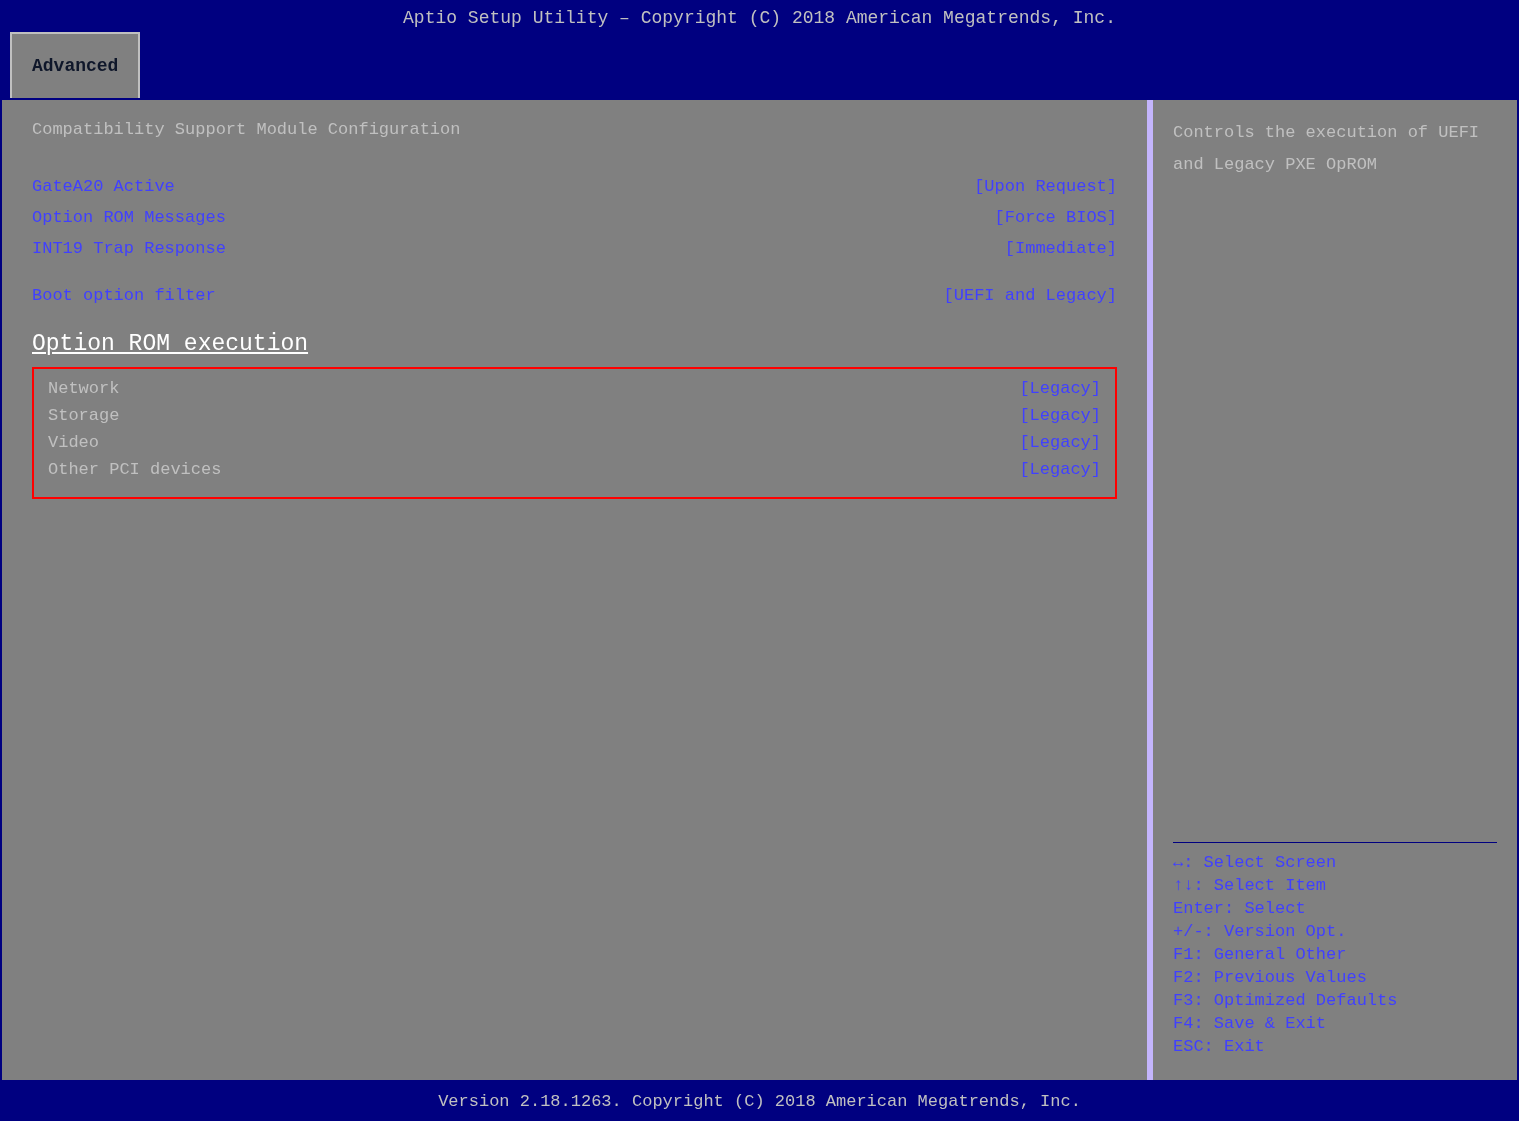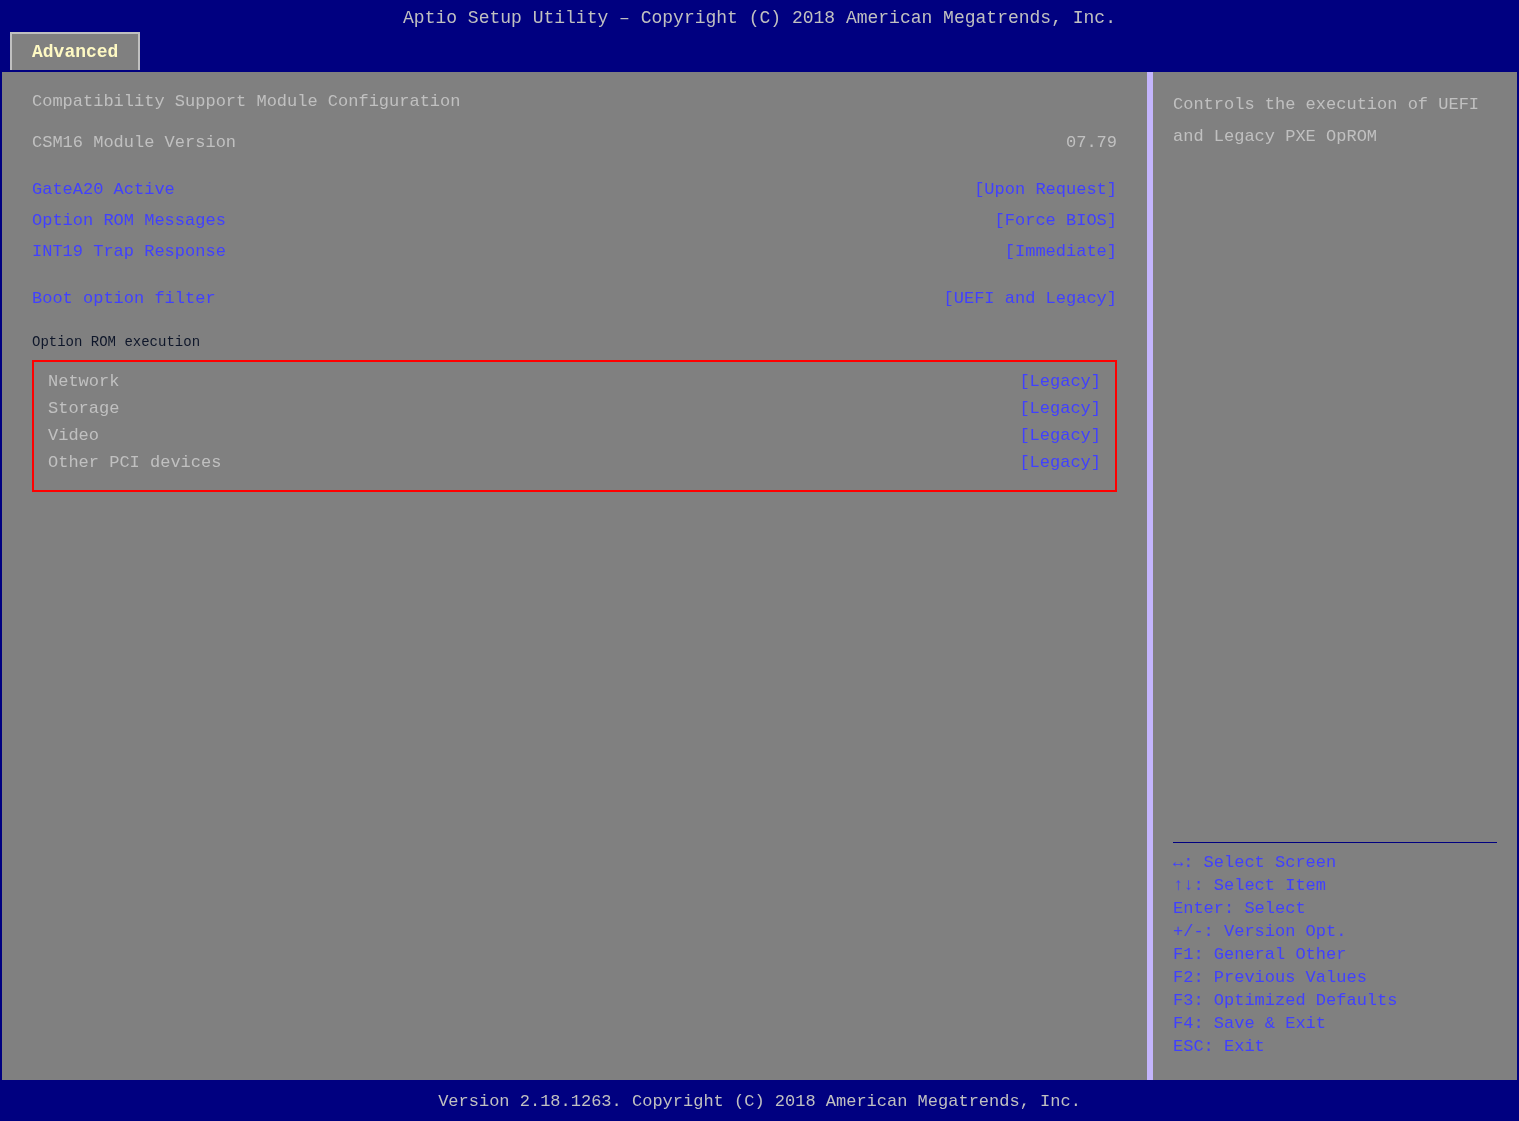--- a/index.html
+++ b/index.html
@@ -32,22 +32,22 @@
     }
 
     .tab-bar {
       background-color: #000080;
       padding: 4px 0 0 0;
       display: flex;
     }
 
     .tab {
       background-color: #808080;
-      color: #fef9c3;
-      padding: 8px 20px;
+      color: #0f172a;
+      padding: 22px 20px;
       font-size: 18px;
       font-weight: bold;
       margin-left: 10px;
       border-top: 2px solid #c0c0c0;
       border-left: 2px solid #c0c0c0;
       border-right: 2px solid #c0c0c0;
     }
 
     .main-content {
       flex: 1;
@@ -105,23 +105,24 @@
 
     .setting-value.plain {
       color: #c0c0c0;
     }
 
     .spacer {
       height: 16px;
     }
 
     .section-heading {
-      color: #0f172a;
-      font-size: 14px;
+      color: #ffffff;
+      font-size: 23px;
       margin-bottom: 10px;
+      text-decoration: underline;
     }
 
     .highlighted-box {
       border: 2px solid red;
       padding: 10px 14px;
       margin-top: 6px;
       margin-bottom: 6px;
     }
 
     .highlighted-row {
@@ -186,24 +187,20 @@
     </div>
   </div>
 
   <div class="main-content">
 
     <div class="left-panel">
 
       <div class="section-title">Compatibility Support Module Configuration</div>
 
 
-      <div class="setting-row">
-        <span class="setting-label white">CSM16 Module Version</span>
-        <span class="setting-value plain">07.79</span>
-      </div>
 
       <div class="spacer"></div>
 
       <div class="setting-row">
         <span class="setting-label">GateA20 Active</span>
         <span class="setting-value">[Upon Request]</span>
       </div>
 
       <div class="setting-row">
         <span class="setting-label">Option ROM Messages</span>

